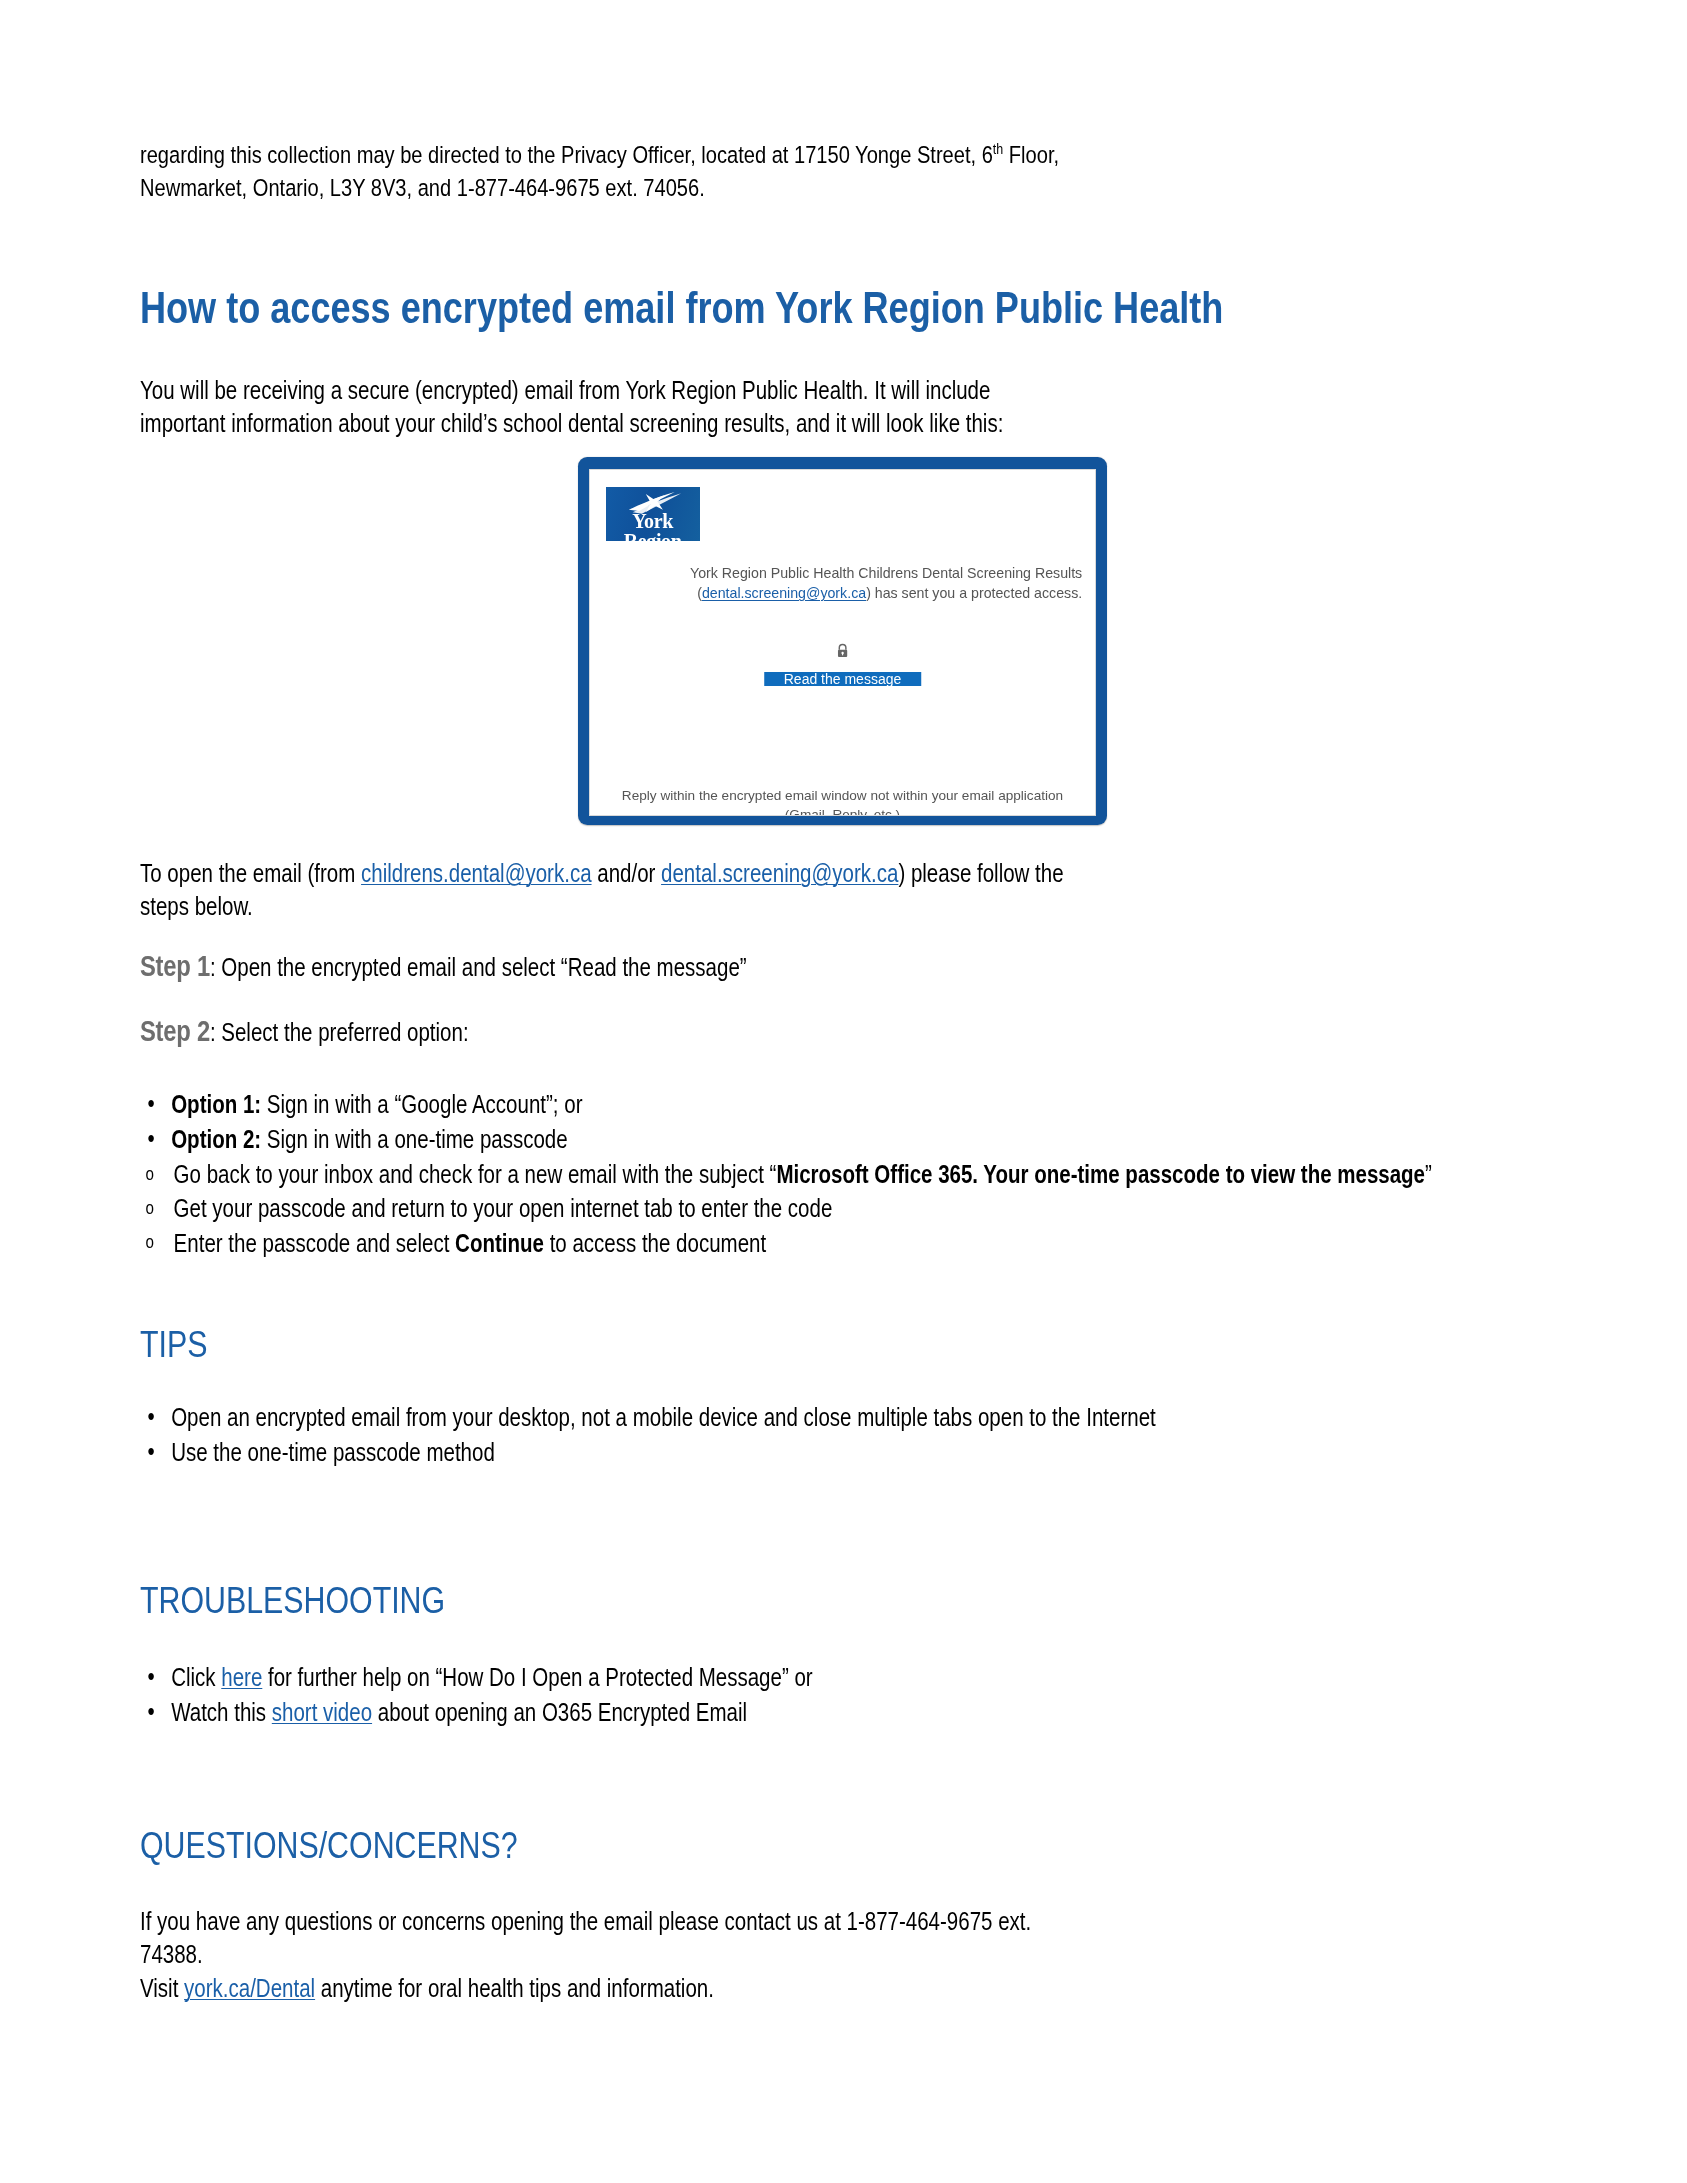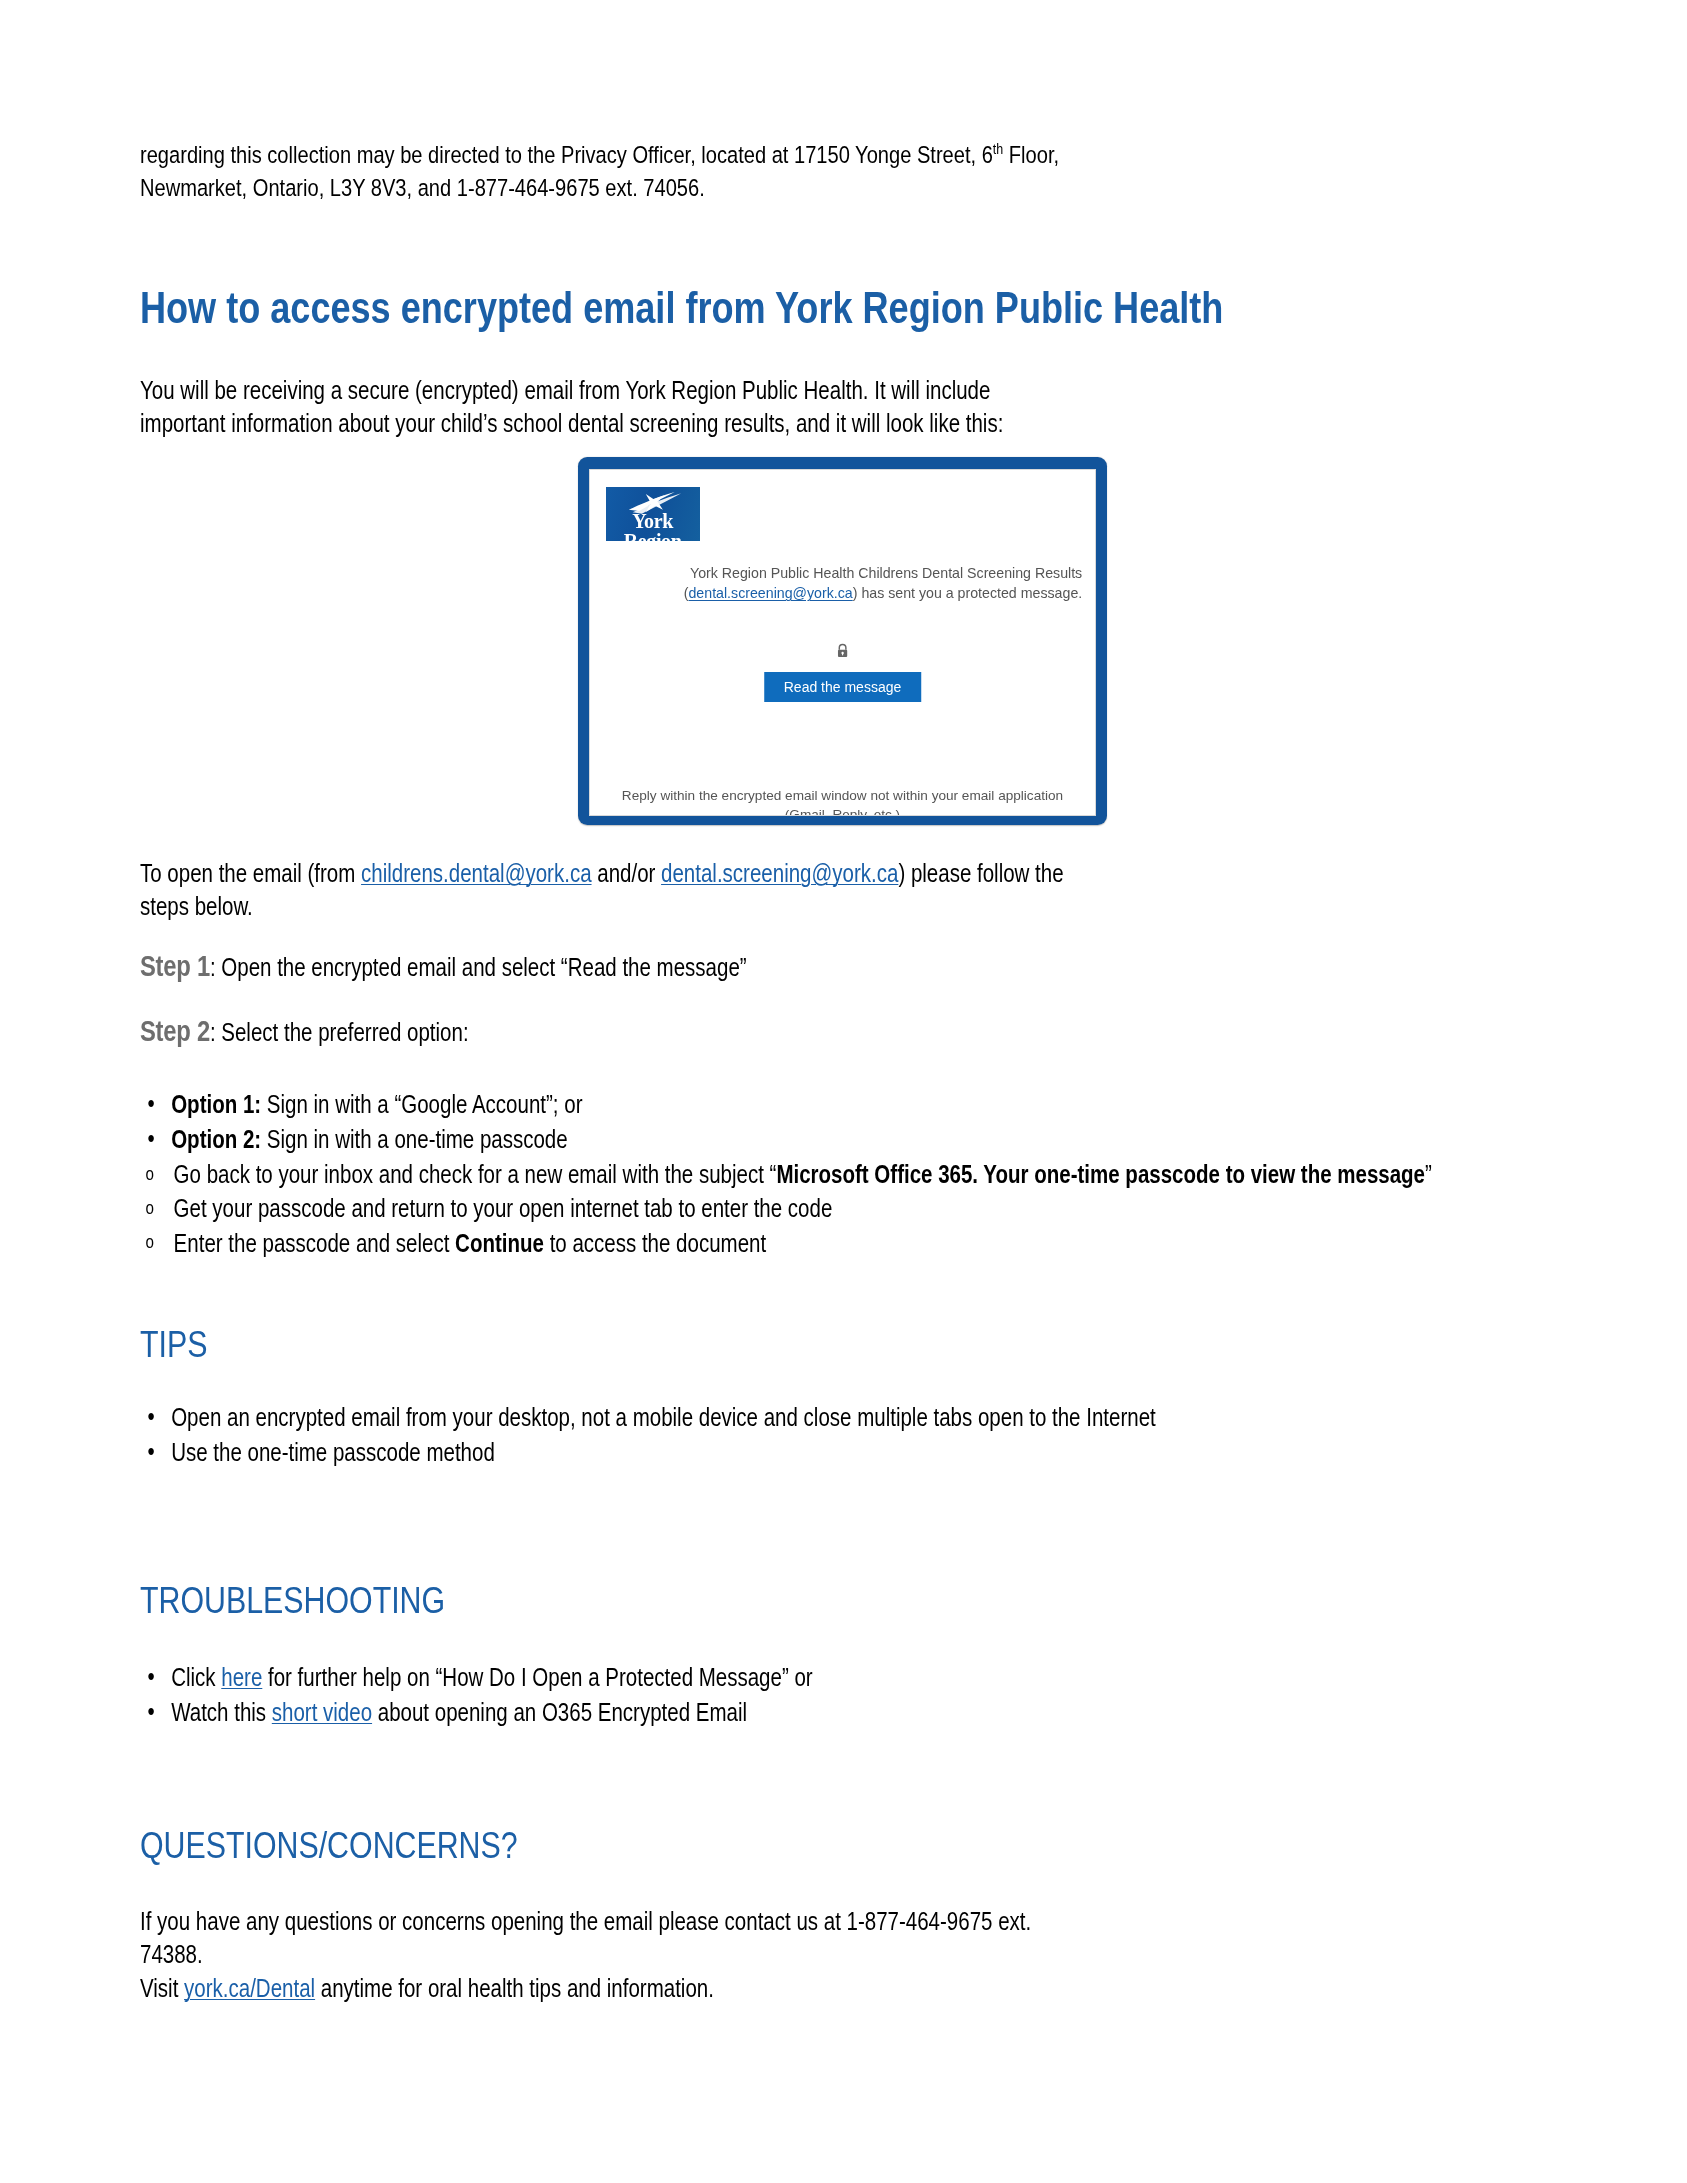--- a/index.html
+++ b/index.html
@@ -200,21 +200,21 @@
   }
   .read-btn {
     position: absolute;
     left: 50%;
     transform: translateX(-50%);
     top: 202px;
     background: #0f6cbd;
     color: #ffffff;
     font-family: "Liberation Sans", sans-serif;
     font-size: 14px;
-    padding: 8px 20px;
+    padding: 0 20px;
     line-height: 1;
     white-space: nowrap;
   }
   .email-footer {
     position: absolute;
     left: 9.3px;
     right: 9.3px;
     top: 268px;
     text-align: center;
     font-family: "Liberation Sans", sans-serif;
@@ -261,21 +261,21 @@
         <svg class="swoosh" viewBox="0 0 88 38">
           <path d="M4 30 C 22 22, 42 12, 74 3 C 58 11, 38 21, 20 32 Z" fill="#ffffff"></path>
           <path d="M10 34 C 28 26, 50 15, 84 5 C 66 15, 44 26, 24 36 Z" fill="#ffffff" opacity="0.9"></path>
           <path d="M30 6 L 38 20 L 30 34 L 44 24 L 56 30 L 48 18 L 58 8 L 42 14 Z" fill="#ffffff"></path>
         </svg>
         <div class="wordmark">York Region</div>
       </div>
 
       <div class="email-headline">
         <span>York Region Public Health Childrens Dental Screening Results</span><br>
-        <span>(</span><a class="link" href="#">dental.screening@york.ca</a><span>) has sent you a protected message.</span>
+        <span>(</span><a class="link" href="#">dental.screening@york.ca</a><span>) has sent you a protected access.</span>
       </div>
 
       <div class="lock-icon">
         <svg width="13.2" height="16" viewBox="0 0 20 24">
           <path d="M5 10 V7 a5 5 0 0 1 10 0 v3" fill="none" stroke="#666666" stroke-width="2.2"></path>
           <rect x="3" y="10" width="14" height="11" rx="1.5" fill="#666666"></rect>
           <circle cx="10" cy="15" r="1.8" fill="#ffffff"></circle>
           <rect x="9.2" y="15" width="1.6" height="3.6" fill="#ffffff"></rect>
         </svg>
       </div>

